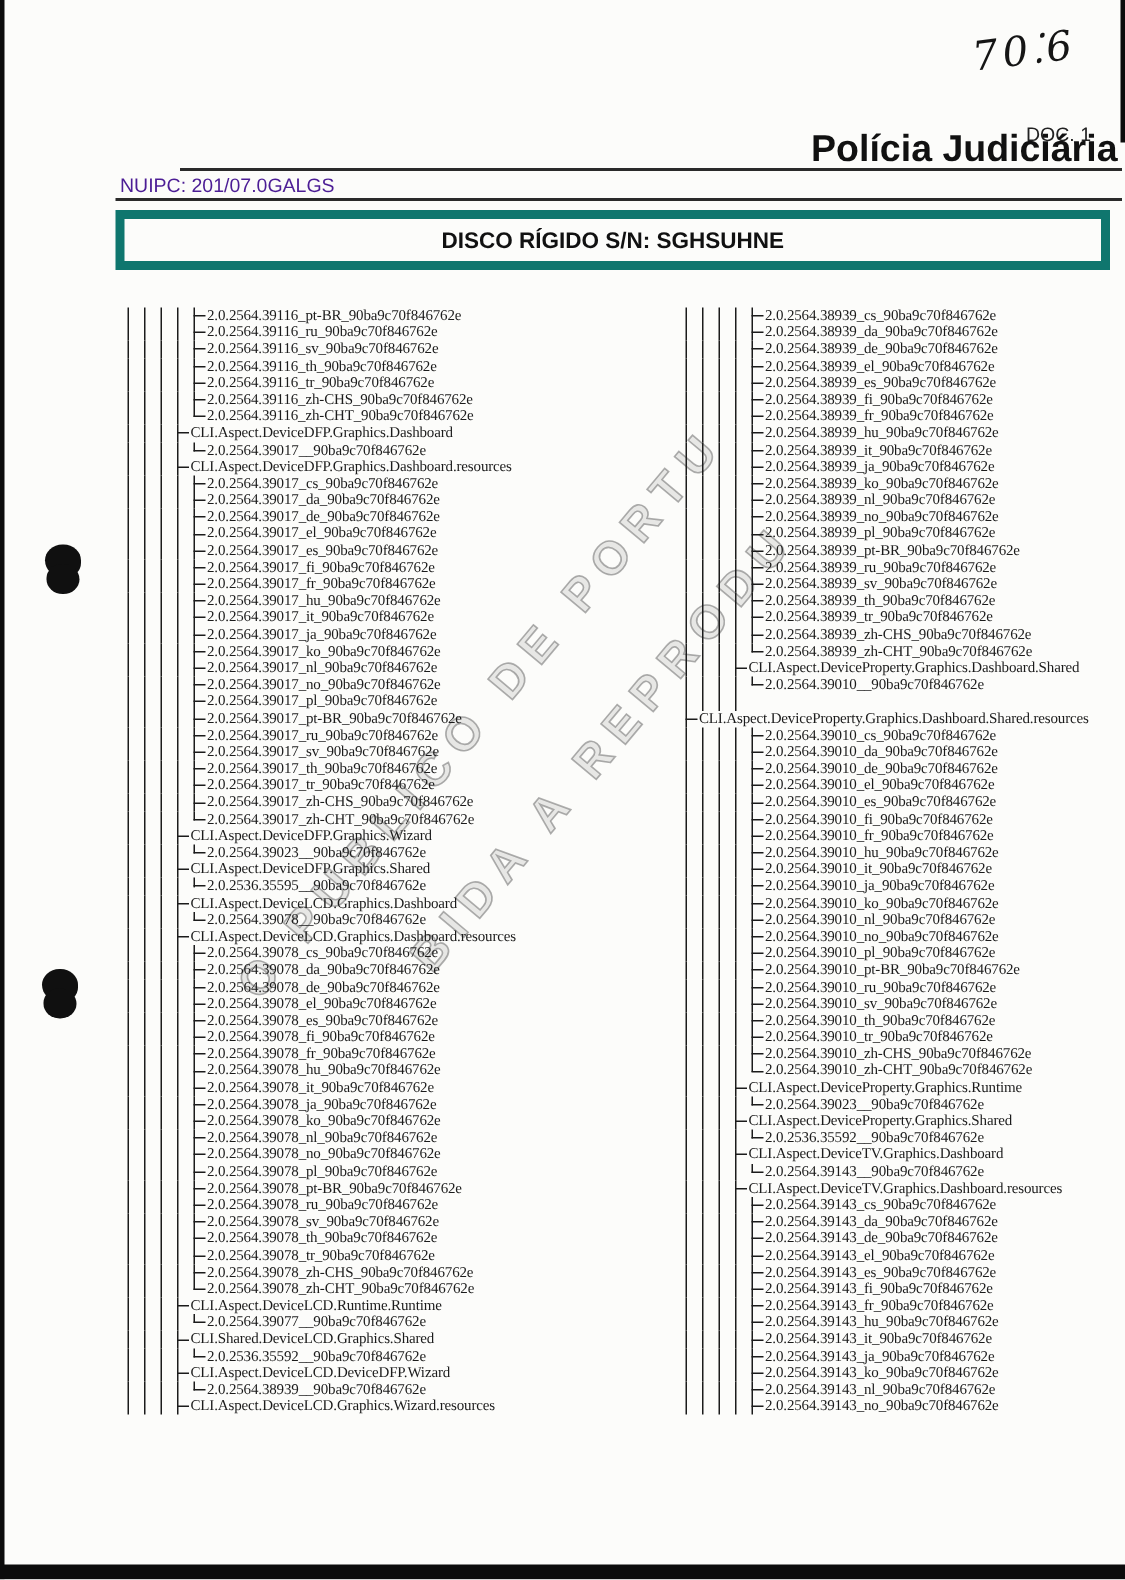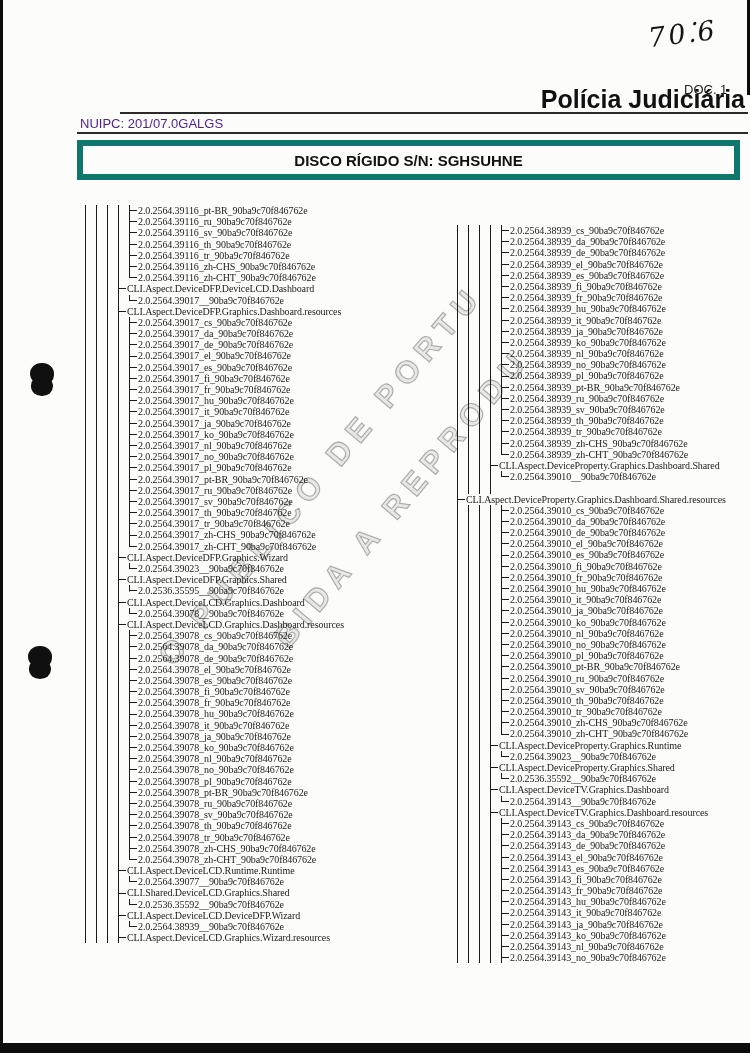--- a/index.html
+++ b/index.html
@@ -34,21 +34,21 @@
         display:flex;flex-direction:column;align-items:center;justify-content:center;
         transform:rotate(-50deg);pointer-events:none;}
   .wline{font-family:"Liberation Sans",sans-serif;font-size:31px;font-weight:bold;
         letter-spacing:8px;white-space:nowrap;color:rgba(125,125,125,0.16);
         -webkit-text-stroke:1.1px rgba(110,110,110,0.55);line-height:1;}
   .wline2{margin-top:46px;margin-left:70px;}
 
   
   .treecol{position:absolute;top:205px;font-size:10px;line-height:11.2px;letter-spacing:-0.1px;}
   #tree-left{left:85px;}
-  #tree-right{left:457px;margin-top:20px;}
+  #tree-right{left:457px;}
   .trow{display:flex;align-items:stretch;height:11.2px;}
   .g{flex:0 0 11px;background:linear-gradient(#1b1b1b,#1b1b1b) 0 0/1px 100% no-repeat;}
   .ct{flex:0 0 8px;background:
         linear-gradient(#1b1b1b,#1b1b1b) 0 0/1px 100% no-repeat,
         linear-gradient(#1b1b1b,#1b1b1b) 0 50%/8px 1px no-repeat;}
   .cl{flex:0 0 8px;background:
         linear-gradient(#1b1b1b,#1b1b1b) 0 0/1px 55% no-repeat,
         linear-gradient(#1b1b1b,#1b1b1b) 0 50%/8px 1px no-repeat;}
   .tl{white-space:nowrap;padding-left:1px;}
 </style>
@@ -135,21 +135,21 @@
         <span class="g"></span>
         <span class="g"></span>
         <span class="cl"></span>
         <span class="tl">2.0.2564.39116_zh-CHT_90ba9c70f846762e</span>
       </div>
       <div class="trow">
         <span class="g"></span>
         <span class="g"></span>
         <span class="g"></span>
         <span class="ct"></span>
-        <span class="tl">CLI.Aspect.DeviceDFP.DeviceLCD.Dashboard</span>
+        <span class="tl">CLI.Aspect.DeviceDFP.Graphics.Dashboard</span>
       </div>
       <div class="trow">
         <span class="g"></span>
         <span class="g"></span>
         <span class="g"></span>
         <span class="g"></span>
         <span class="cl"></span>
         <span class="tl">2.0.2564.39017__90ba9c70f846762e</span>
       </div>
       <div class="trow">

